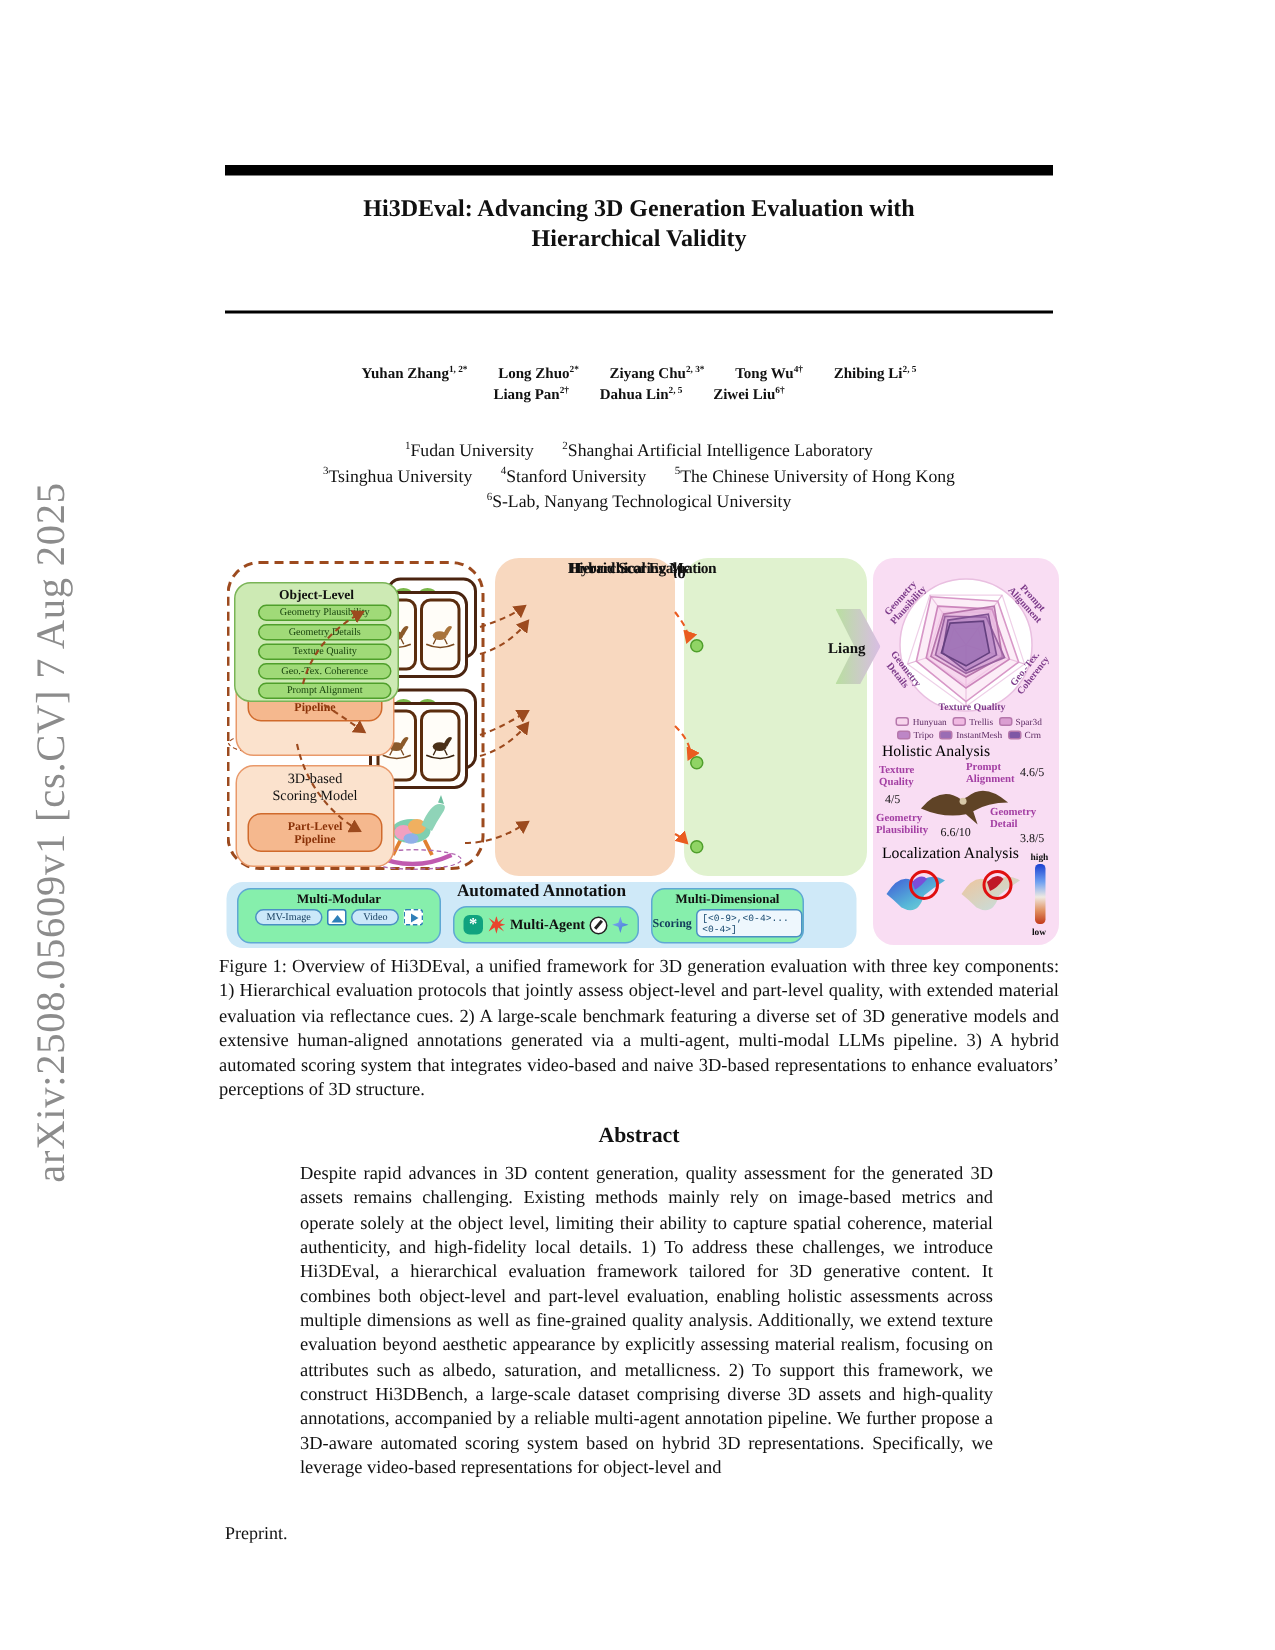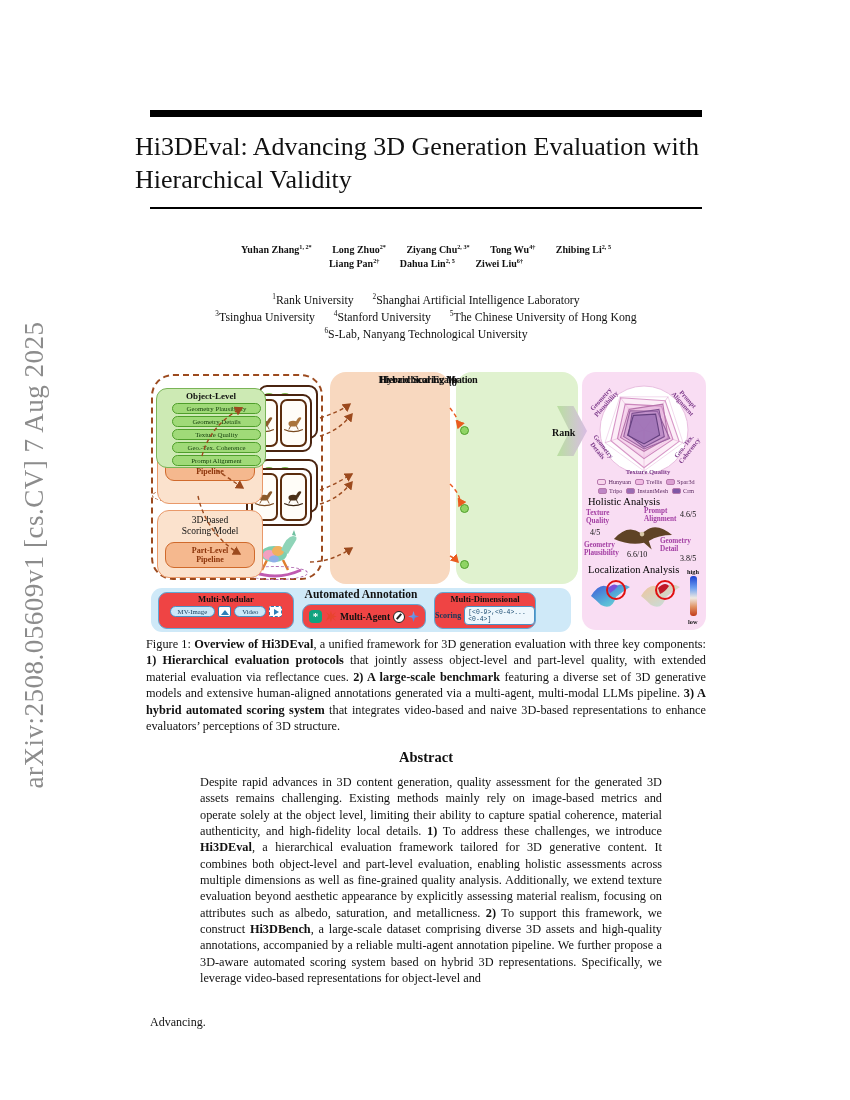--- a/index.html
+++ b/index.html
@@ -1,28 +1,28 @@
 <!DOCTYPE html>
 <html><head>
 <meta charset="utf-8">
 <style>
   html,body{margin:0;padding:0;}
   body{width:850px;height:1100px;background:#ffffff;position:relative;overflow:hidden;
        font-family:"Liberation Serif","DejaVu Serif",serif;color:#111;}
   .abs{position:absolute;}
-  .bold{font-weight:bold;margin-top:18px;}
+  .bold{font-weight:normal;margin-top:18px;}
   sup{font-size:0.62em;vertical-align:super;line-height:0;}
 
   
   .arxiv-side{position:absolute;top:555px;left:34px;transform:translate(-50%,-50%) rotate(-90deg);
     white-space:nowrap;font-size:27px;color:#8c8c8c;letter-spacing:.5px;}
 
   
   .rule-thick{left:150px;top:110px;width:552px;height:7px;background:#000;}
-  .paper-title{left:135px;top:130px;width:582px;font-size:26px;font-weight:normal;line-height:1.28;}
+  .paper-title{left:135px;top:130px;width:582px;text-align:center;font-size:16px;font-weight:bold;line-height:1.28;}
   .rule-thin{left:150px;top:207px;width:552px;height:2px;background:#000;}
   .authors{left:150px;top:243px;width:552px;text-align:center;font-size:10px;font-weight:bold;line-height:1.35;}
   .authors .au{margin:0 9px;white-space:nowrap;}
   .affils{left:150px;top:292px;width:552px;text-align:center;font-size:11.8px;line-height:1.42;}
   .affils .af{margin:0 8px;white-space:nowrap;}
 
   
   .fig{left:150px;top:370px;width:556px;height:262px;}
   .fig *{box-sizing:border-box;}
   .panel-title{font-weight:bold;font-size:10.5px;text-align:center;white-space:nowrap;}
@@ -77,21 +77,21 @@
   .hm-val{position:absolute;font-weight:normal;font-size:8px;color:#111;}
   .redring{position:absolute;width:20px;height:20px;border:2px solid #e01010;border-radius:50%;}
   .cbar{position:absolute;width:7px;height:40px;border-radius:3px;
     background:linear-gradient(180deg,#1a3fd0 0%,#6fa0f0 30%,#efe9e2 55%,#e09060 78%,#c23a1a 100%);}
   .cbar-t{position:absolute;font-size:6.3px;font-weight:bold;color:#111;}
   .pk-foot{left:0;top:245px;width:100%;text-align:center;font-weight:bold;font-size:8.6px;color:#7d3b8a;}
 
   
   .bl-band{left:1px;top:218px;width:420px;height:44px;background:#cfe9f8;border-radius:11px;}
   .aa-title{left:0;top:1px;width:100%;text-align:center;font-weight:bold;font-size:11.5px;}
-  .bl-box{position:absolute;background:#ef4444;border:1.5px solid #5fa8d4;border-radius:9px;}
+  .bl-box{position:absolute;background:#86efac;border:1.5px solid #5fa8d4;border-radius:9px;}
   .bl-box .ttl{text-align:center;font-weight:bold;font-size:8.6px;margin-top:1px;}
   .bl-row{display:flex;align-items:center;justify-content:center;gap:3px;margin-top:2px;}
   .bl-btn{background:#cbe8f9;border:1px solid #4a90c4;border-radius:6px;font-size:6.8px;padding:1px 7px;color:#123a5c;}
   .chip{width:13px;height:11px;background:#fff;border:1.5px solid #2f7fb8;border-radius:2px;display:flex;align-items:flex-end;justify-content:center;}
   .chip.dashed{border-style:dashed;align-items:center;}
   .mtn{width:0;height:0;border-left:4px solid transparent;border-right:4px solid transparent;border-bottom:5px solid #2f7fb8;margin-bottom:1.5px;}
   .play{width:0;height:0;border-top:3.5px solid transparent;border-bottom:3.5px solid transparent;border-left:5.5px solid #2f7fb8;margin-left:1px;}
   .knot{width:13px;height:13px;border-radius:4px;background:#10a37f;color:#fff;font-weight:bold;font-size:11px;line-height:13px;text-align:center;}
   .burst{width:12px;height:12px;background:#e8442e;clip-path:polygon(50% 0,60% 35%,93% 13%,70% 42%,100% 50%,70% 58%,93% 87%,60% 65%,50% 100%,40% 65%,7% 87%,30% 42%,0 50%,30% 42%,7% 13%,40% 35%);}
   .compass{width:12px;height:12px;border:1.6px solid #222;border-radius:50%;background:#fff;position:relative;}
@@ -129,21 +129,21 @@
   </div>
   <div>
     <span class="au"><span>Liang Pan</span><sup>2†</sup></span>
     <span class="au"><span>Dahua Lin</span><sup>2, 5</sup></span>
     <span class="au"><span>Ziwei Liu</span><sup>6†</sup></span>
   </div>
 </div>
 
 <div class="abs affils">
   <div>
-    <span class="af"><sup>1</sup><span>Rank University</span></span>
+    <span class="af"><sup>1</sup><span>Fudan University</span></span>
     <span class="af"><sup>2</sup><span>Shanghai Artificial Intelligence Laboratory</span></span>
   </div>
   <div>
     <span class="af"><sup>3</sup><span>Tsinghua University</span></span>
     <span class="af"><sup>4</sup><span>Stanford University</span></span>
     <span class="af"><sup>5</sup><span>The Chinese University of Hong Kong</span></span>
   </div>
   <div>
     <span class="af"><sup>6</sup><span>S-Lab, Nanyang Technological University</span></span>
   </div>
@@ -250,21 +250,21 @@
     <div class="gpill">Geometry Details</div>
     <div class="gpill">Texture Quality</div>
     <div class="gpill">Geo.-Tex. Coherence</div>
     <div class="gpill">Prompt Alignment</div>
   </div>
   <div class="abs gnode" style="left:310px;top:56px;"></div>
   <div class="abs gnode" style="left:310px;top:134px;"></div>
   <div class="abs gnode" style="left:310px;top:190px;"></div>
 
   <div class="abs rank-arrow"></div>
-  <div class="abs rank-label">Rank</div>
+  <div class="abs rank-label">Liang</div>
 
   <div class="abs pk-panel"></div>
   <svg id="radar" class="abs" style="left:436px;top:13px;" width="116" height="96" viewBox="0 0 116 96">
       <circle cx="58" cy="47" r="44" fill="#ffffff" stroke="#e9bfe0" stroke-width="1"></circle>
       <polygon points="50.0,36.1 66.0,36.1 70.9,51.2 58.0,60.5 45.1,51.2" fill="none" stroke="#efd0e8" stroke-width="0.8"></polygon>
       <polygon points="42.1,25.1 73.9,25.1 83.7,55.4 58.0,74.1 32.3,55.4" fill="none" stroke="#efd0e8" stroke-width="0.8"></polygon>
       <polygon points="33.9,13.8 82.1,13.8 97.0,59.7 58.0,88.0 19.0,59.7" fill="none" stroke="#efd0e8" stroke-width="0.8"></polygon>
       <line x1="58" y1="47" x2="33.9" y2="13.8" stroke="#e3b5d8" stroke-width="0.8"></line>
       <line x1="58" y1="47" x2="82.1" y2="13.8" stroke="#e3b5d8" stroke-width="0.8"></line>
       <line x1="58" y1="47" x2="97.0" y2="59.7" stroke="#e3b5d8" stroke-width="0.8"></line>
@@ -400,13 +400,13 @@
 
 <div class="abs caption">
   <span>Figure 1:  </span><span class="bold">Overview of Hi3DEval</span><span>, a unified framework for 3D generation evaluation with three key components: </span><span class="bold">1) Hierarchical evaluation protocols</span><span> that jointly assess object-level and part-level quality, with extended material evaluation via reflectance cues. </span><span class="bold">2) A large-scale benchmark</span><span> featuring a diverse set of 3D generative models and extensive human-aligned annotations generated via a multi-agent, multi-modal LLMs pipeline. </span><span class="bold">3) A hybrid automated scoring system</span><span> that integrates video-based and naive 3D-based representations to enhance evaluators’ perceptions of 3D structure.</span>
 </div>
 
 <div class="abs abs-head">Abstract</div>
 <div class="abs abstract">
   <span>Despite rapid advances in 3D content generation, quality assessment for the generated 3D assets remains challenging. Existing methods mainly rely on image-based metrics and operate solely at the object level, limiting their ability to capture spatial coherence, material authenticity, and high-fidelity local details. </span><span class="bold">1)</span><span> To address these challenges, we introduce </span><span class="bold">Hi3DEval</span><span>, a hierarchical evaluation framework tailored for 3D generative content. It combines both object-level and part-level evaluation, enabling holistic assessments across multiple dimensions as well as fine-grained quality analysis. Additionally, we extend texture evaluation beyond aesthetic appearance by explicitly assessing material realism, focusing on attributes such as albedo, saturation, and metallicness. </span><span class="bold">2)</span><span> To support this framework, we construct </span><span class="bold">Hi3DBench</span><span>, a large-scale dataset comprising diverse 3D assets and high-quality annotations, accompanied by a reliable multi-agent annotation pipeline. We further propose a 3D-aware automated scoring system based on hybrid 3D representations. Specifically, we leverage video-based representations for object-level and</span>
 </div>
 
-<div class="abs preprint">Advancing.</div>
+<div class="abs preprint">Preprint.</div>
 
 </body></html>

